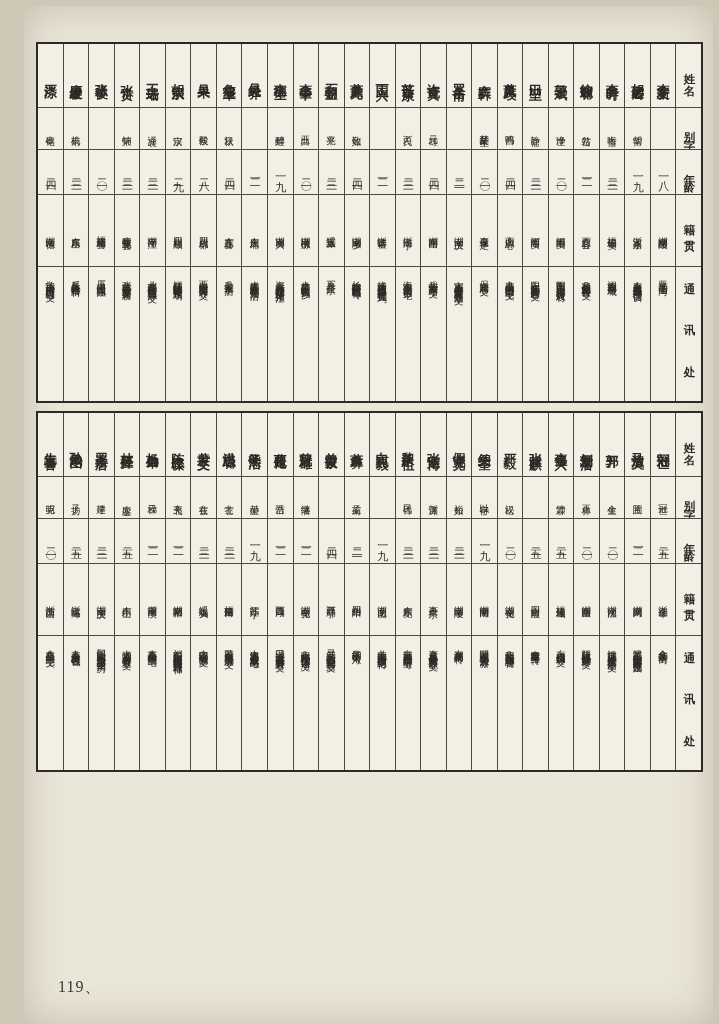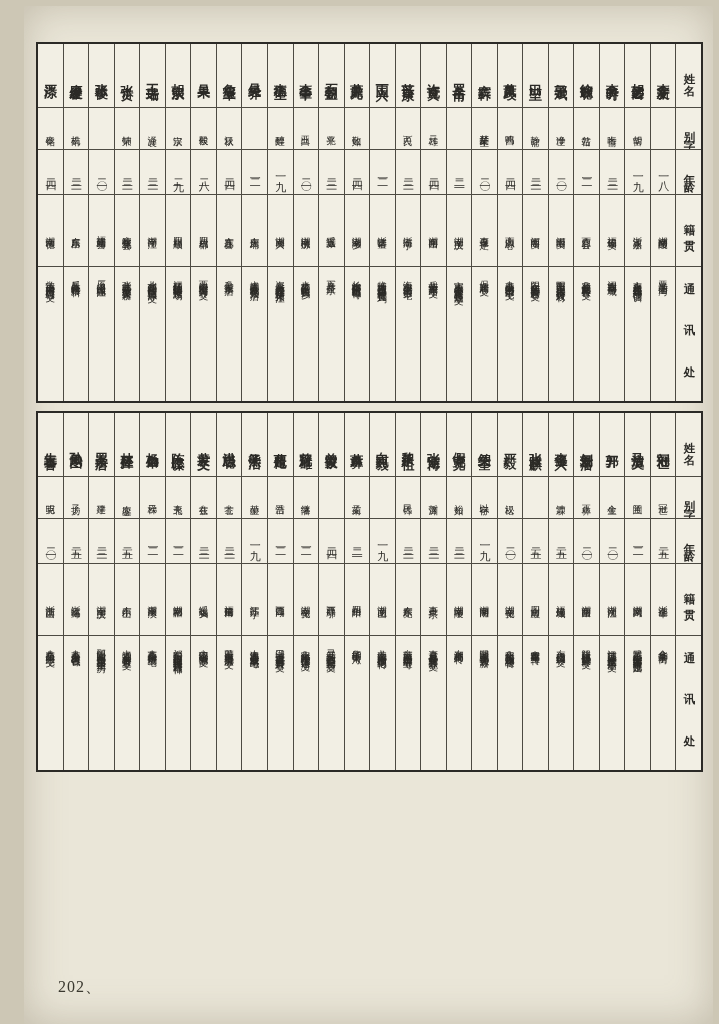--- a/index.html
+++ b/index.html
@@ -945,15 +945,15 @@
           <div class="cell h-origin">
             <span class="vtext origin-text">浙江萧山</span>
           </div>
           <div class="cell h-addr">
             <span class="vtext addr-text">本县东门口朱宅交</span>
           </div>
         </div>
       </div>
   </div>
   <div class="page-number">
-    <span>202</span><span>、</span>
+    <span>119</span><span>、</span>
   </div>
 </div>
 
 </body></html>

